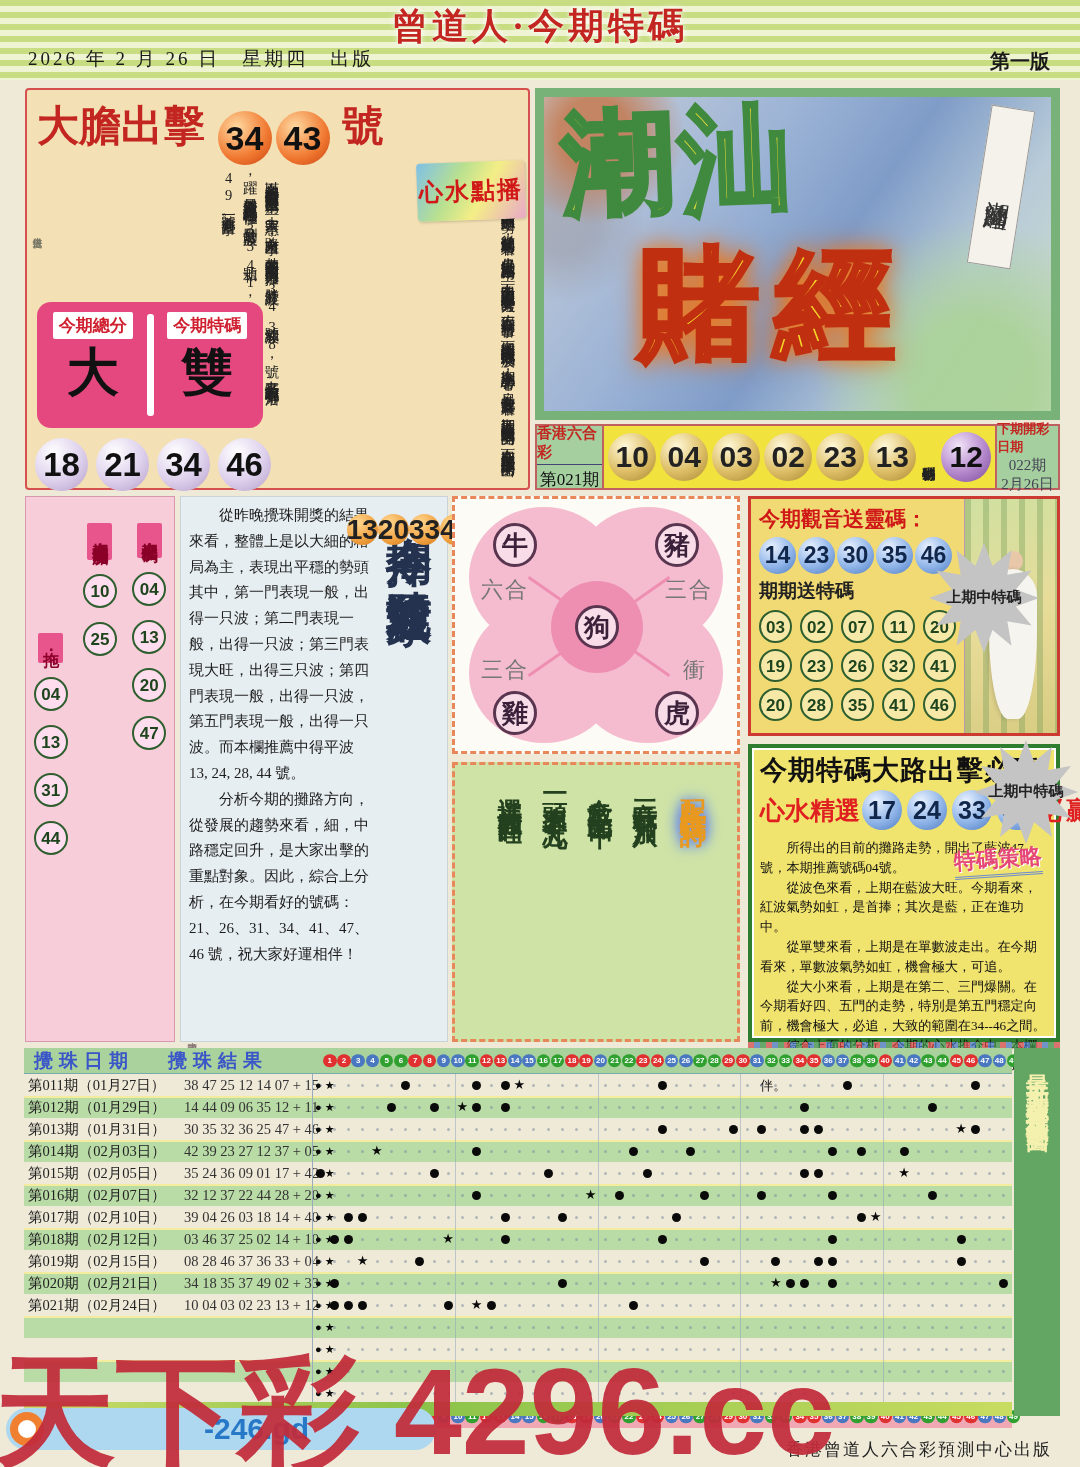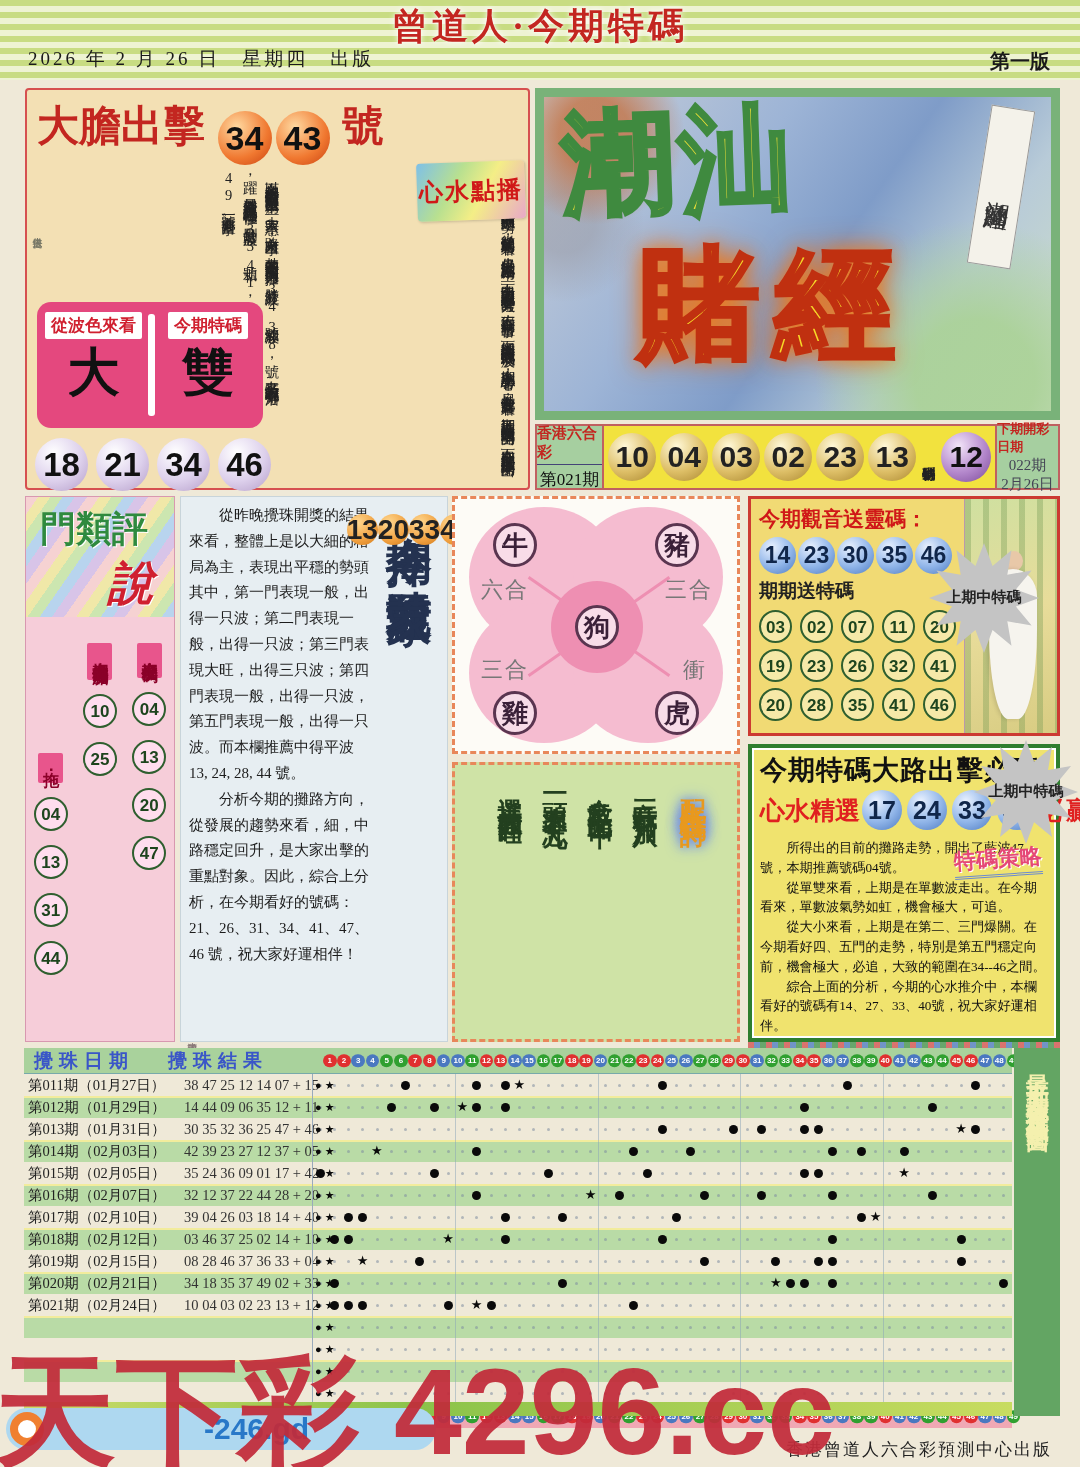--- a/index.html
+++ b/index.html
@@ -215,21 +215,21 @@
     <span data-name="headline-text">大膽出擊</span>
     <span id="hl-balls" data-name="headline-balls"><span class="hl-ball" data-name="headline-ball">34</span><span class="hl-ball" data-name="headline-ball">43</span></span>
     <span data-name="headline-suffix">號</span>
   </div>
   <div class="art-colA vtext" data-name="article-body-right">以上一期的攪珠結果來看，所得出的目前的攤路走勢，從整體的格局看來，仍然是以大細波路為主，而中路方向的表現近來亦走勢十分大旺，得在今期有一番出擊，而極細路方向的表現則較為疲弱，今期則要小心奢帶，另外在色波方面看來，近期的三波走勢反復向旺勢頭開出，而在今期的走勢則以三波作均衡開出。</div>
   <div class="art-colB vtext" data-name="article-body-left">以上面的分析得出今期的攤路走勢以出擊為主，大家留意。路方向來出擊，其中的第四門和第五門可大力追捧，勝算紅波34號和綠波38號，在平特方向的表現都十分活躍，另外還有四只號碼心水較為極佳，分別是藍波33號和41號，而紅波19號和綠波49號亦要一齊出擊。</div>
   <div class="badge-xs" data-name="xinshui-badge">心水點播</div>
   <div class="provider vtext" data-name="provider-note">曾道人提供</div>
   <div class="fc-box" data-name="forecast-box">
     <div class="fc-half" data-name="forecast-total">
-      <div class="fc-label" data-name="forecast-total-label">從波色來看</div>
+      <div class="fc-label" data-name="forecast-total-label">今期總分</div>
       <div class="fc-val" data-name="forecast-total-value">大</div>
     </div>
     <div class="fc-div" data-name="forecast-divider"></div>
     <div class="fc-half" data-name="forecast-special">
       <div class="fc-label" data-name="forecast-special-label">今期特碼</div>
       <div class="fc-val" data-name="forecast-special-value">雙</div>
     </div>
   </div>
   <div class="fc-balls" id="fc-balls" data-name="forecast-balls">
       <span class="lav-ball" data-name="forecast-ball">18</span>
@@ -265,24 +265,20 @@
     <span class="purple-ball" data-name="special-ball">12</span>
   </div>
   <div class="res-right" data-name="next-draw-cell">
     <div class="t1" data-name="next-draw-title">下期開彩日期</div>
     <div class="t2" data-name="next-draw-issue">022期</div>
     <div class="t3" data-name="next-draw-date">2月26日</div>
   </div>
 </div>
 
 <div class="cat-box" data-name="category-box">
-  <div class="cat-head" data-name="category-box-header">
-    <span class="g" style="left:14px;top:8px;" data-name="category-title-green">門類評</span>
-    <span class="r" style="left:82px;top:56px;" data-name="category-title-red">說</span>
-  </div>
   <div class="cat-body" id="cat-body" data-name="category-box-body">
       <div class="cat-col" data-name="category-column">
         <span class="cat-strip" data-name="category-label" style="margin-top: 130px;">拖：</span>
         <span class="num-ring" data-name="category-number">04</span>
         <span class="num-ring" data-name="category-number">13</span>
         <span class="num-ring" data-name="category-number">31</span>
         <span class="num-ring" data-name="category-number">44</span>
       </div>
       <div class="cat-col" data-name="category-column">
         <span class="cat-strip" data-name="category-label" style="margin-top: 20px;">今期提供連碼雙膽：</span>
@@ -390,20 +386,21 @@
         <span class="blue-ball" data-name="pick-ball">17</span>
         <span class="blue-ball" data-name="pick-ball">24</span>
         <span class="blue-ball" data-name="pick-ball">33</span>
         <span class="blue-ball" data-name="pick-ball">46</span>
       </span>
     <span class="lbl" data-name="pick-suffix">必贏</span>
   </div>
   <div class="sp-logo" data-name="strategy-logo">特碼策略</div>
   <div class="sp-body" id="sp-body" data-name="special-box-body">
       <p data-name="special-box-paragraph">所得出的目前的攤路走勢，開出了藍波47號，本期推薦號碼04號。</p>
+      <p data-name="special-box-paragraph">從波色來看，上期在藍波大旺。今期看來，紅波氣勢如虹，是首捧；其次是藍，正在進功中。</p>
       <p data-name="special-box-paragraph">從單雙來看，上期是在單數波走出。在今期看來，單數波氣勢如虹，機會極大，可追。</p>
       <p data-name="special-box-paragraph">從大小來看，上期是在第二、三門爆關。在今期看好四、五門的走勢，特別是第五門穩定向前，機會極大，必追，大致的範圍在34--46之間。</p>
       <p data-name="special-box-paragraph">綜合上面的分析，今期的心水推介中，本欄看好的號碼有14、27、33、40號，祝大家好運相伴。</p>
     </div>
 </div>
 <div class="starburst" style="right:2px;top:740px;width:104px;height:104px;" data-name="last-issue-badge">
   <span data-name="badge-text">上期中特碼</span>
 </div>
 <div class="dotchain" data-name="decorative-dot-chain"></div>
 

